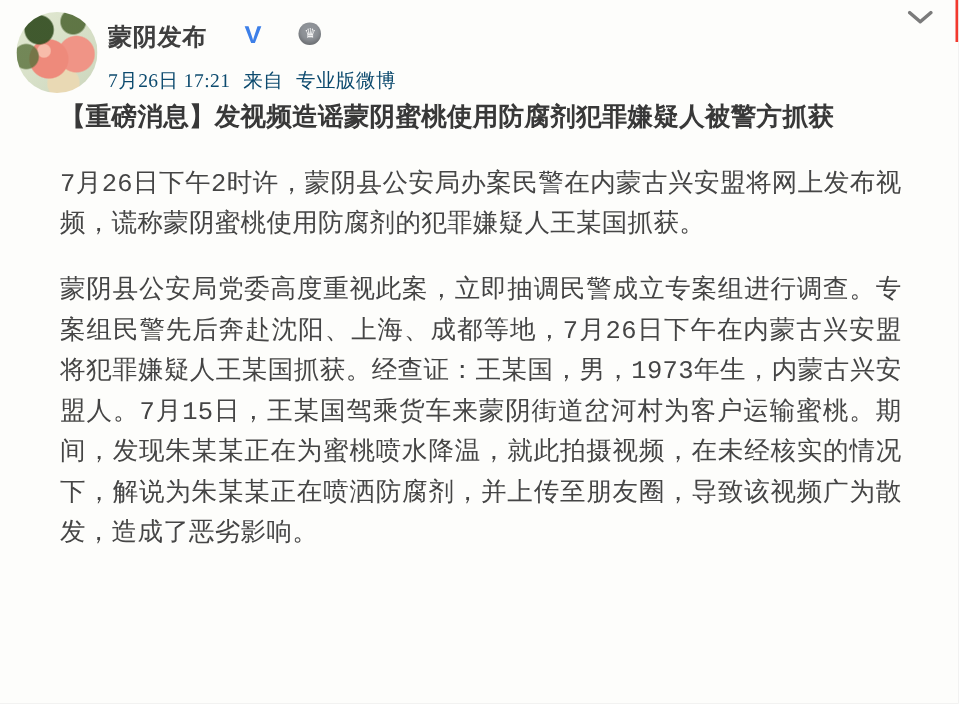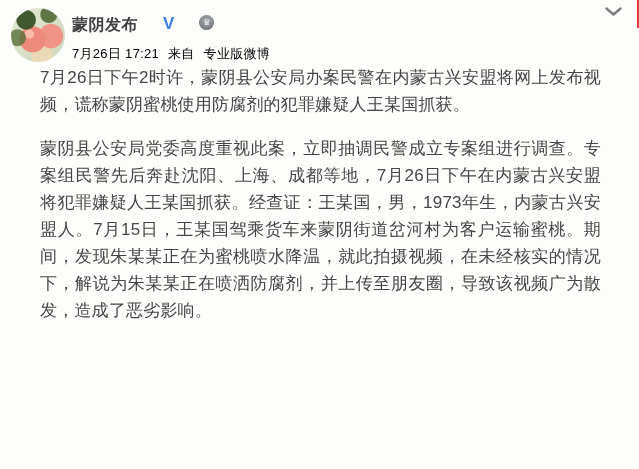--- a/index.html
+++ b/index.html
@@ -60,22 +60,23 @@
     color: #f3f3f3;
     font-size: 9px;
     line-height: 15px;
     text-align: center;
     box-shadow: inset 0 -2px 3px rgba(0,0,0,0.25);
   }
 
   .meta-row {
     margin-top: 9px;
     font-size: 13px;
-    color: #000000;
+    color: #0c4a6e;
     letter-spacing: 0.3px;
+    font-family: Liberation Serif, serif;
   }
   .meta-row span { margin-right: 5px; }
   .source-link { cursor: pointer; }
 
   .collapse-btn {
     position: absolute;
     right: 14px; top: 2px;
     width: 24px; height: 20px;
     display: flex; align-items: center; justify-content: center;
     cursor: pointer;
@@ -100,21 +101,21 @@
     text-align: justify;
     letter-spacing: 0.2px;
   }
 
   .headline {
     font-weight: 700;
     color: #383838;
     margin-bottom: 19px;
   }
 
-  .post p.body-para { margin-bottom: 17px; }
+  .post p.body-para { margin-bottom: 17px; font-family: Liberation Mono, monospace; }
   .post p.body-para:last-child { margin-bottom: 0; }
 </style>
 </head>
 <body>
 
 <div class="screen">
 
   <div class="avatar"></div>
 
   <div class="header-text">
@@ -132,17 +133,18 @@
 
   <div class="collapse-btn">
     <svg width="17" height="10" viewBox="0 0 17 10">
       <polyline points="1.5,1.5 8.5,7.5 15.5,1.5" fill="none" stroke="#7b7b7b" stroke-width="2.4" stroke-linecap="round" stroke-linejoin="round"></polyline>
     </svg>
   </div>
 
   <div class="red-edge"></div>
 
   <div class="post">
+    <p class="headline">【重磅消息】发视频造谣蒙阴蜜桃使用防腐剂犯罪嫌疑人被警方抓获</p>
     <p class="body-para">7月26日下午2时许，蒙阴县公安局办案民警在内蒙古兴安盟将网上发布视频，谎称蒙阴蜜桃使用防腐剂的犯罪嫌疑人王某国抓获。</p>
     <p class="body-para">蒙阴县公安局党委高度重视此案，立即抽调民警成立专案组进行调查。专案组民警先后奔赴沈阳、上海、成都等地，7月26日下午在内蒙古兴安盟将犯罪嫌疑人王某国抓获。经查证：王某国，男，1973年生，内蒙古兴安盟人。7月15日，王某国驾乘货车来蒙阴街道岔河村为客户运输蜜桃。期间，发现朱某某正在为蜜桃喷水降温，就此拍摄视频，在未经核实的情况下，解说为朱某某正在喷洒防腐剂，并上传至朋友圈，导致该视频广为散发，造成了恶劣影响。</p>
   </div>
 
 </div>
 
 </body></html>

